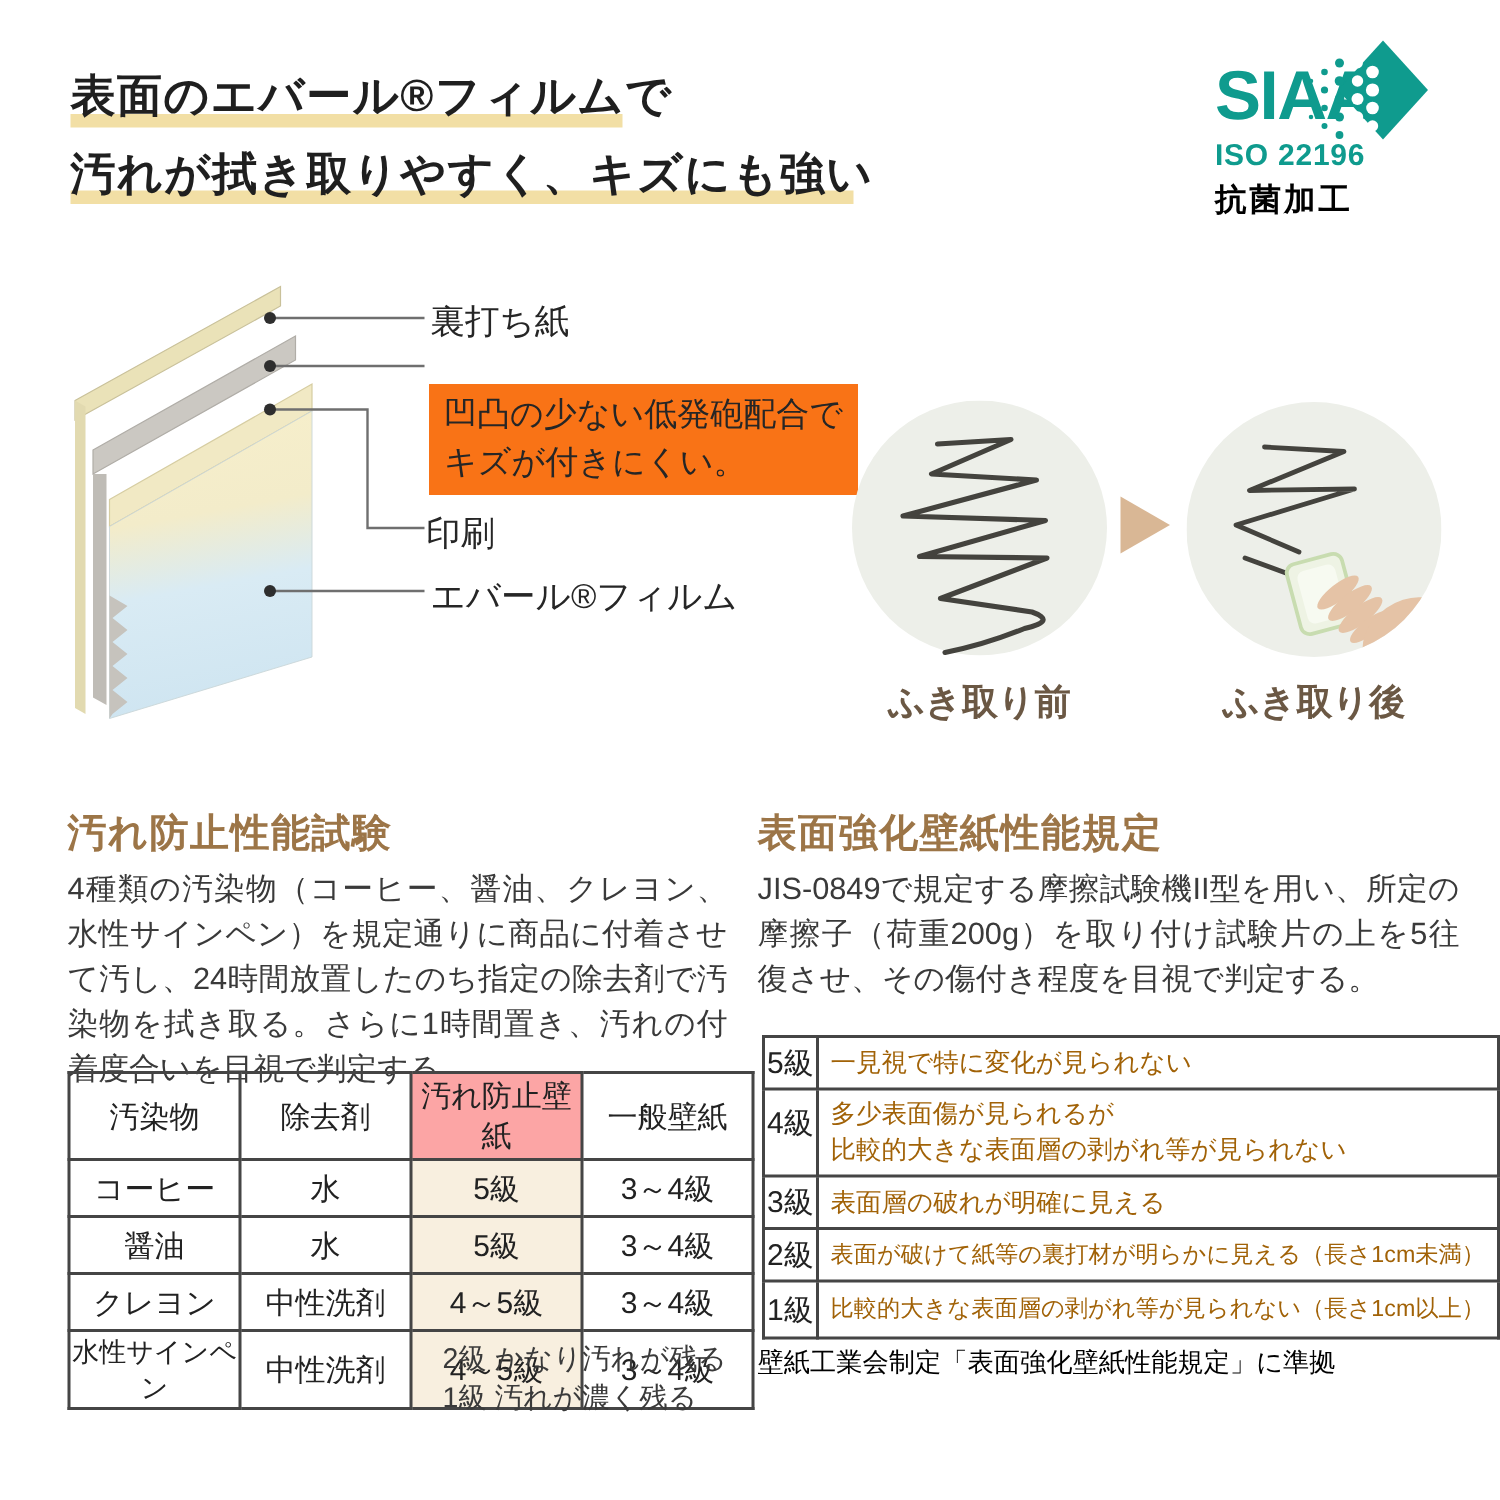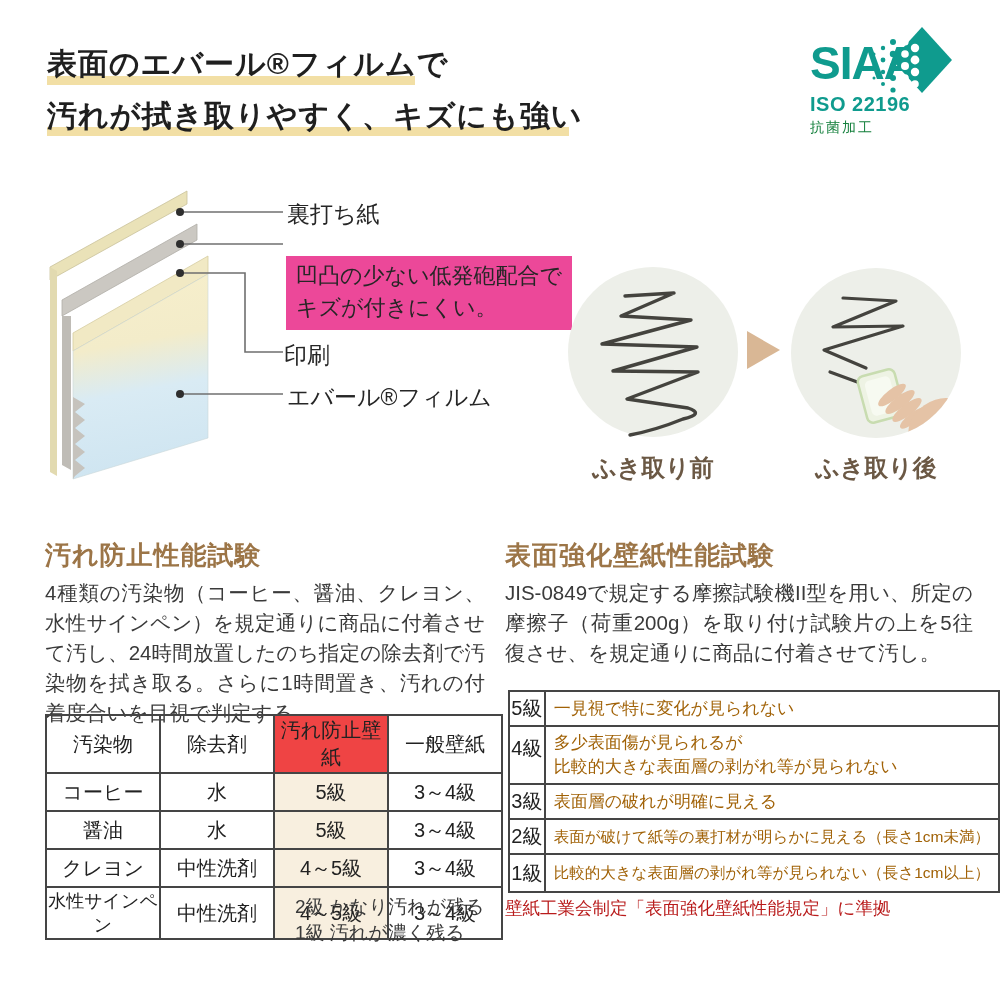--- a/index.html
+++ b/index.html
@@ -5,41 +5,41 @@
   html,body{margin:0;padding:0;background:#fff;}
   #page{position:relative;width:1000px;height:1000px;background:#ffffff;overflow:hidden;
         font-family:"Liberation Sans",sans-serif;color:#2f2f2f;}
   .abs{position:absolute;}
   
   .title-line{font-size:30px;font-weight:bold;color:#1f1f1f;letter-spacing:1px;white-space:nowrap;z-index:2;}
   .title-bar{height:9px;background:#f2dfa5;z-index:1;}
   
   .siaa-name{font-size:46px;font-weight:bold;color:#0f9b8e;letter-spacing:-1px;line-height:1;}
   .siaa-iso{font-size:20px;font-weight:bold;color:#0f9b8e;letter-spacing:.5px;}
-  .siaa-label{font-size:14px;font-weight:normal;color:#15803d;letter-spacing:2px;}
+  .siaa-label{font-size:21px;font-weight:bold;color:#000000;letter-spacing:2px;}
   
   .diag-label{font-size:23px;color:#262626;white-space:nowrap;}
-  .note-box{background:#ec4899;padding:4px 10px 6px 10px;font-size:22px;line-height:32px;color:#262626;white-space:nowrap;}
+  .note-box{background:#f97316;padding:4px 10px 6px 10px;font-size:22px;line-height:32px;color:#262626;white-space:nowrap;}
   
   .wipe-label{font-size:24px;font-weight:bold;color:#6b5844;white-space:nowrap;}
   
   .sec-heading{font-size:26px;font-weight:bold;color:#9c7547;letter-spacing:1px;white-space:nowrap;}
   .sec-body{font-size:20.5px;line-height:30px;color:#3a3a3a;text-align:justify;}
   
   table{border-collapse:collapse;border-radius:17px;}
   td,th{border:2px solid #454545;font-weight:normal;}
   .t-left th,.t-left td{width:110px;height:34px;text-align:center;font-size:20px;color:#222;}
   .t-left tr:first-child th{height:35px;}
-  .hl-head{background:#ef4444;}
+  .hl-head{background:#fca5a5;}
   .hl-cell{background:#f8efdf;}
   .t-right .grade{width:62px;text-align:center;font-size:20px;color:#222;}
   .t-right .desc{width:400px;text-align:left;padding:2px 8px;font-size:17px;color:#a16207;white-space:pre-line;line-height:24px;}
   .t-right .small{font-size:15.5px;white-space:nowrap;}
   .legend-line{font-size:19px;color:#3a3a3a;line-height:26px;white-space:nowrap;}
-  .note-line{font-size:17.5px;color:#b91c1c;white-space:nowrap;}
+  .note-line{font-size:17.5px;color:#000000;white-space:nowrap;}
 </style>
 </head>
 <body>
 
 <div id="page">
 
   <div class="abs title-bar" style="left:47px;top:76px;width:368px;"></div>
   <div class="abs title-bar" style="left:47px;top:127px;width:522px;"></div>
   <div class="abs title-line" style="left:47px;top:44px;">表面のエバール®フィルムで</div>
   <div class="abs title-line" style="left:47px;top:96px;">汚れが拭き取りやすく、キズにも強い</div>
@@ -193,22 +193,22 @@
       <td>3～4級</td>
     </tr>
   </tbody>
     </table>
 
   <div class="abs" style="left:295px;top:894px;">
     <div class="legend-line">2級 かなり汚れが残る</div>
     <div class="legend-line">1級 汚れが濃く残る</div>
   </div>
 
-  <div class="abs sec-heading" style="left:505px;top:538px;">表面強化壁紙性能試験</div>
-  <div class="abs sec-body" style="left:505px;top:578px;width:468px;">JIS-0849で規定する摩擦試験機II型を用い、所定の摩擦子（荷重200g）を取り付け試験片の上を5往復させ、を規定通りに商品に付着させて汚し。</div>
+  <div class="abs sec-heading" style="left:505px;top:538px;">表面強化壁紙性能規定</div>
+  <div class="abs sec-body" style="left:505px;top:578px;width:468px;">JIS-0849で規定する摩擦試験機II型を用い、所定の摩擦子（荷重200g）を取り付け試験片の上を5往復させ、その傷付き程度を目視で判定する。</div>
 
   <table class="abs t-right" style="left:508px;top:690px;">
     <tbody>
         <tr style="height:35px;">
       <td class="grade">5級</td>
       <td class="desc">一見視で特に変化が見られない</td>
     </tr>
     <tr style="height:58px;">
       <td class="grade" style="vertical-align:top;padding-top:8px;">4級</td>
       <td class="desc">多少表面傷が見られるが

